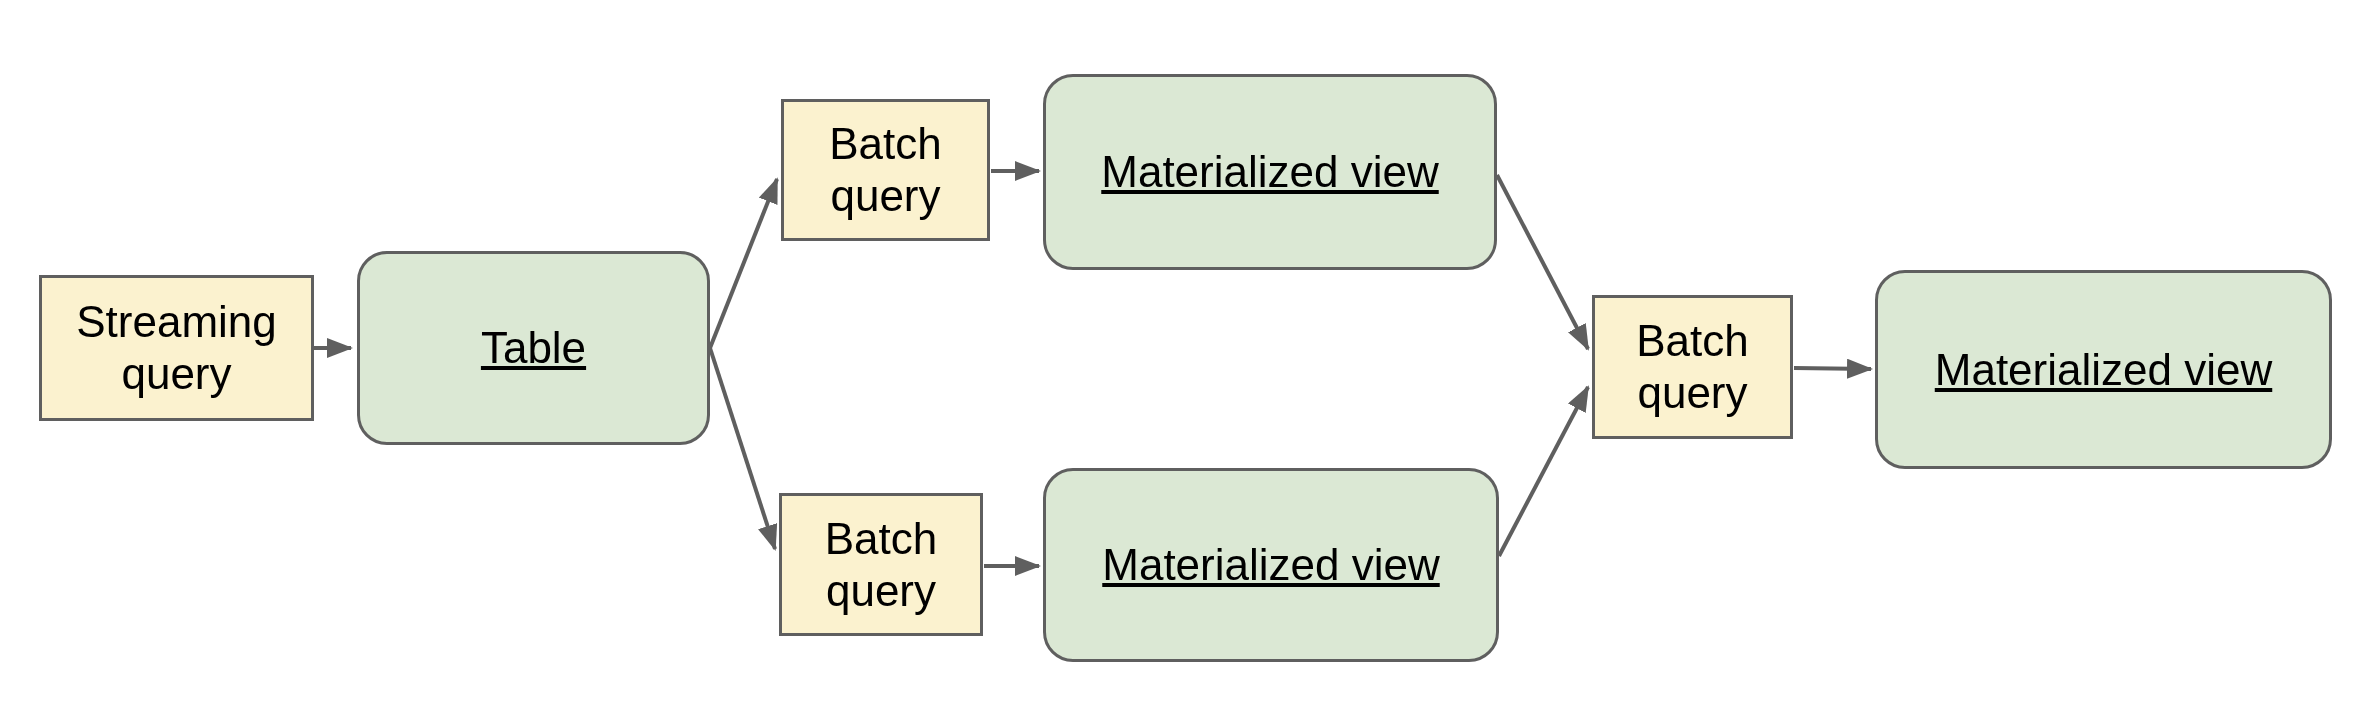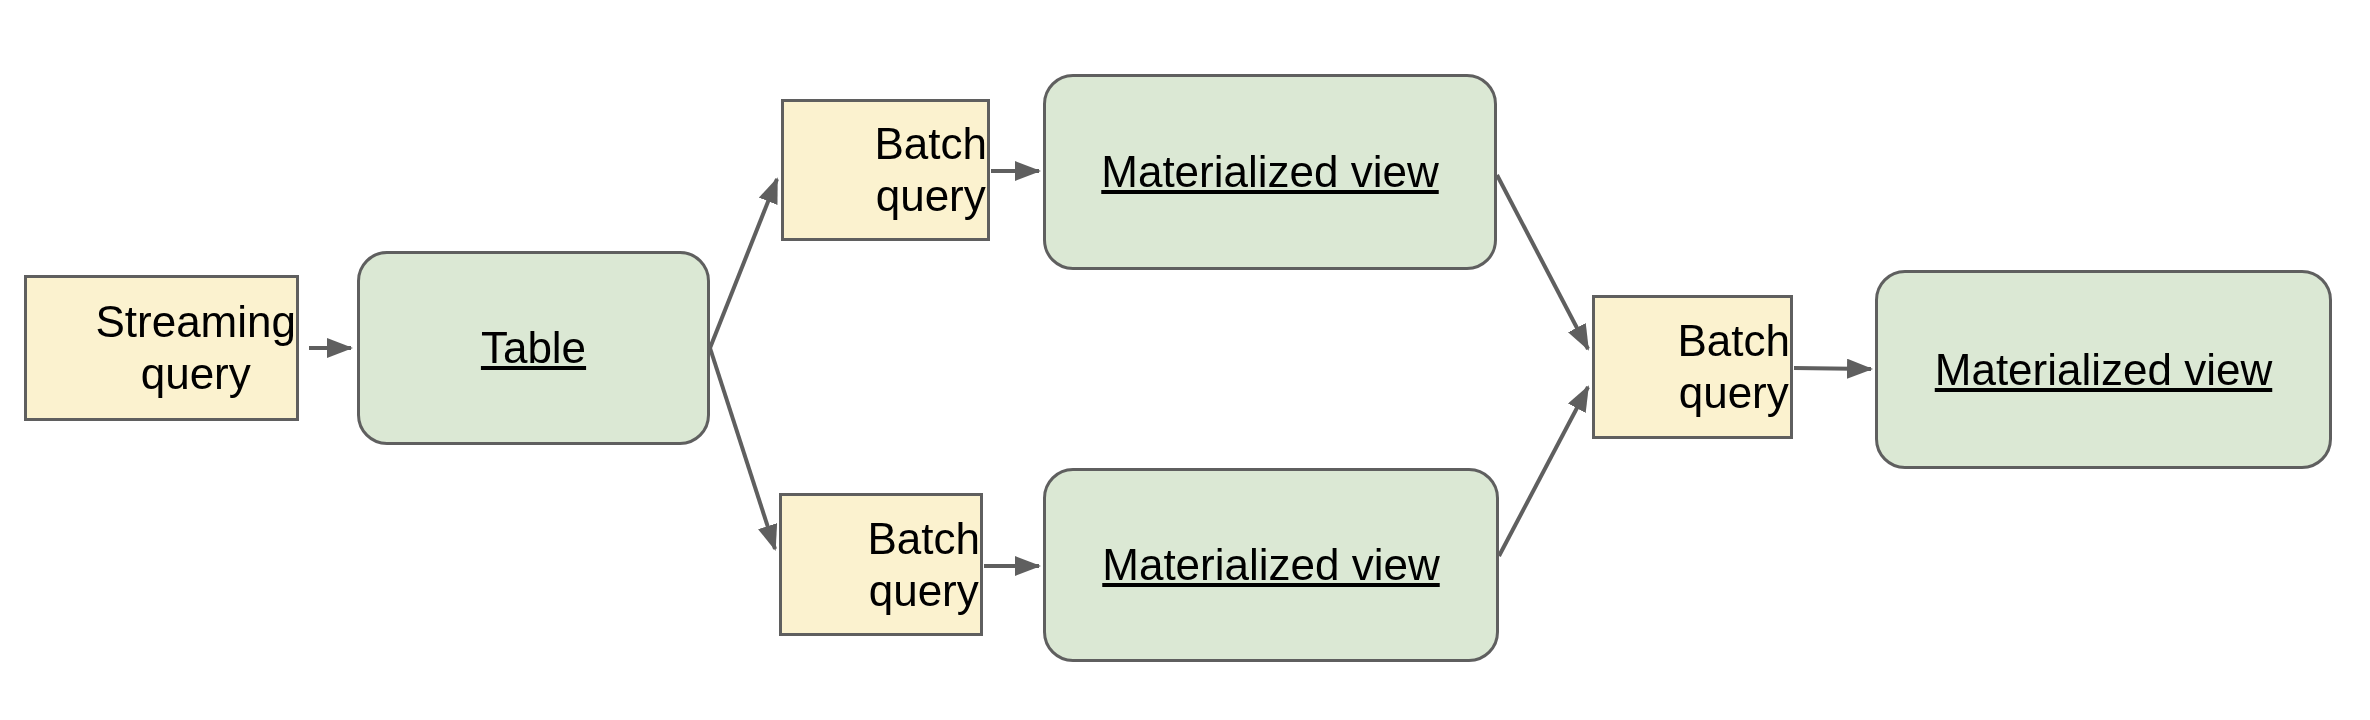--- a/index.html
+++ b/index.html
@@ -39,21 +39,20 @@
     font-size: 44px;
     line-height: 52px;
   }
   .node .label {
     white-space: pre-line;
   }
   .node.query {
     background: var(--q-fill, #fbf2cf);
     border: 3.5px solid var(--border, #5f5f5f);
     border-radius: 0;
-    justify-content: flex-end;
   }
   .node.view {
     background: var(--v-fill, #dbe8d4);
     border: 3px solid var(--border, #5f5f5f);
     border-radius: 30px;
     text-decoration: underline;
   }
 </style>
 </head>
 <body>
@@ -69,21 +68,21 @@
     <line class="edge" x1="309" y1="348" x2="351" y2="348" marker-end="url(#arrow)"></line>
     <line class="edge" x1="710" y1="348" x2="777" y2="179" marker-end="url(#arrow)"></line>
     <line class="edge" x1="710" y1="348" x2="775" y2="549" marker-end="url(#arrow)"></line>
     <line class="edge" x1="991" y1="171" x2="1039" y2="171" marker-end="url(#arrow)"></line>
     <line class="edge" x1="984" y1="566" x2="1039" y2="566" marker-end="url(#arrow)"></line>
     <line class="edge" x1="1497" y1="175" x2="1588" y2="349" marker-end="url(#arrow)"></line>
     <line class="edge" x1="1499" y1="556" x2="1588" y2="387" marker-end="url(#arrow)"></line>
     <line class="edge" x1="1794" y1="368" x2="1871" y2="369" marker-end="url(#arrow)"></line>
   </svg>
 
-  <div class="node query" style="left:24px; top:275px; width:275px; height:146px;">
+  <div class="node query" style="left:39px; top:275px; width:275px; height:146px;">
     <span class="label">Streaming
 query</span>
   </div>
 
   <div class="node view" style="left:357px; top:251px; width:353px; height:194px;">
     <span class="label">Table</span>
   </div>
 
   <div class="node query" style="left:781px; top:99px; width:209px; height:142px;">
     <span class="label">Batch

